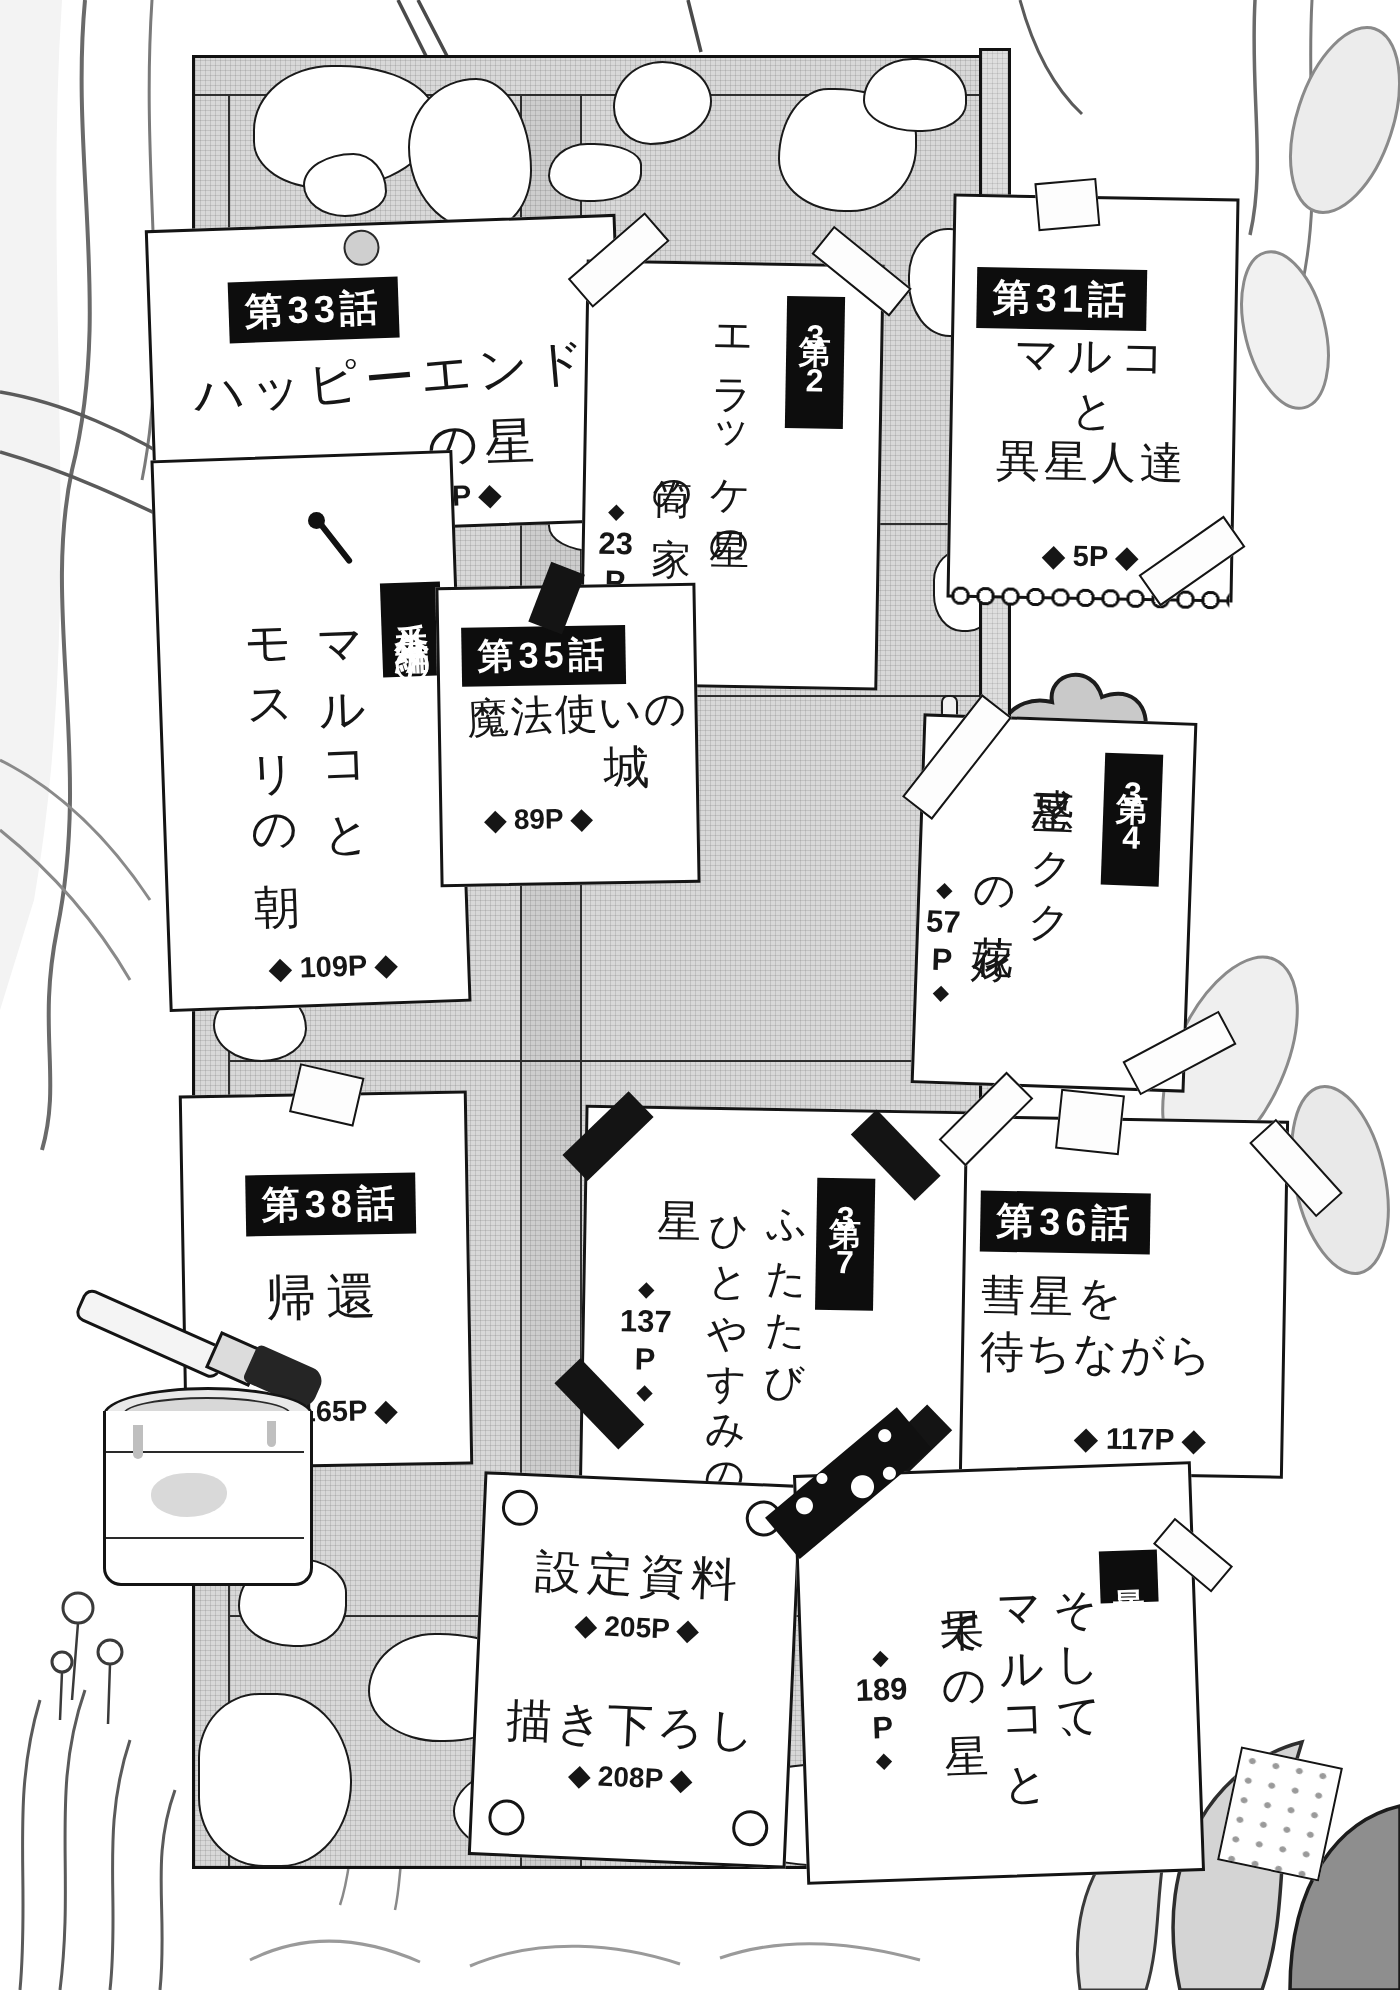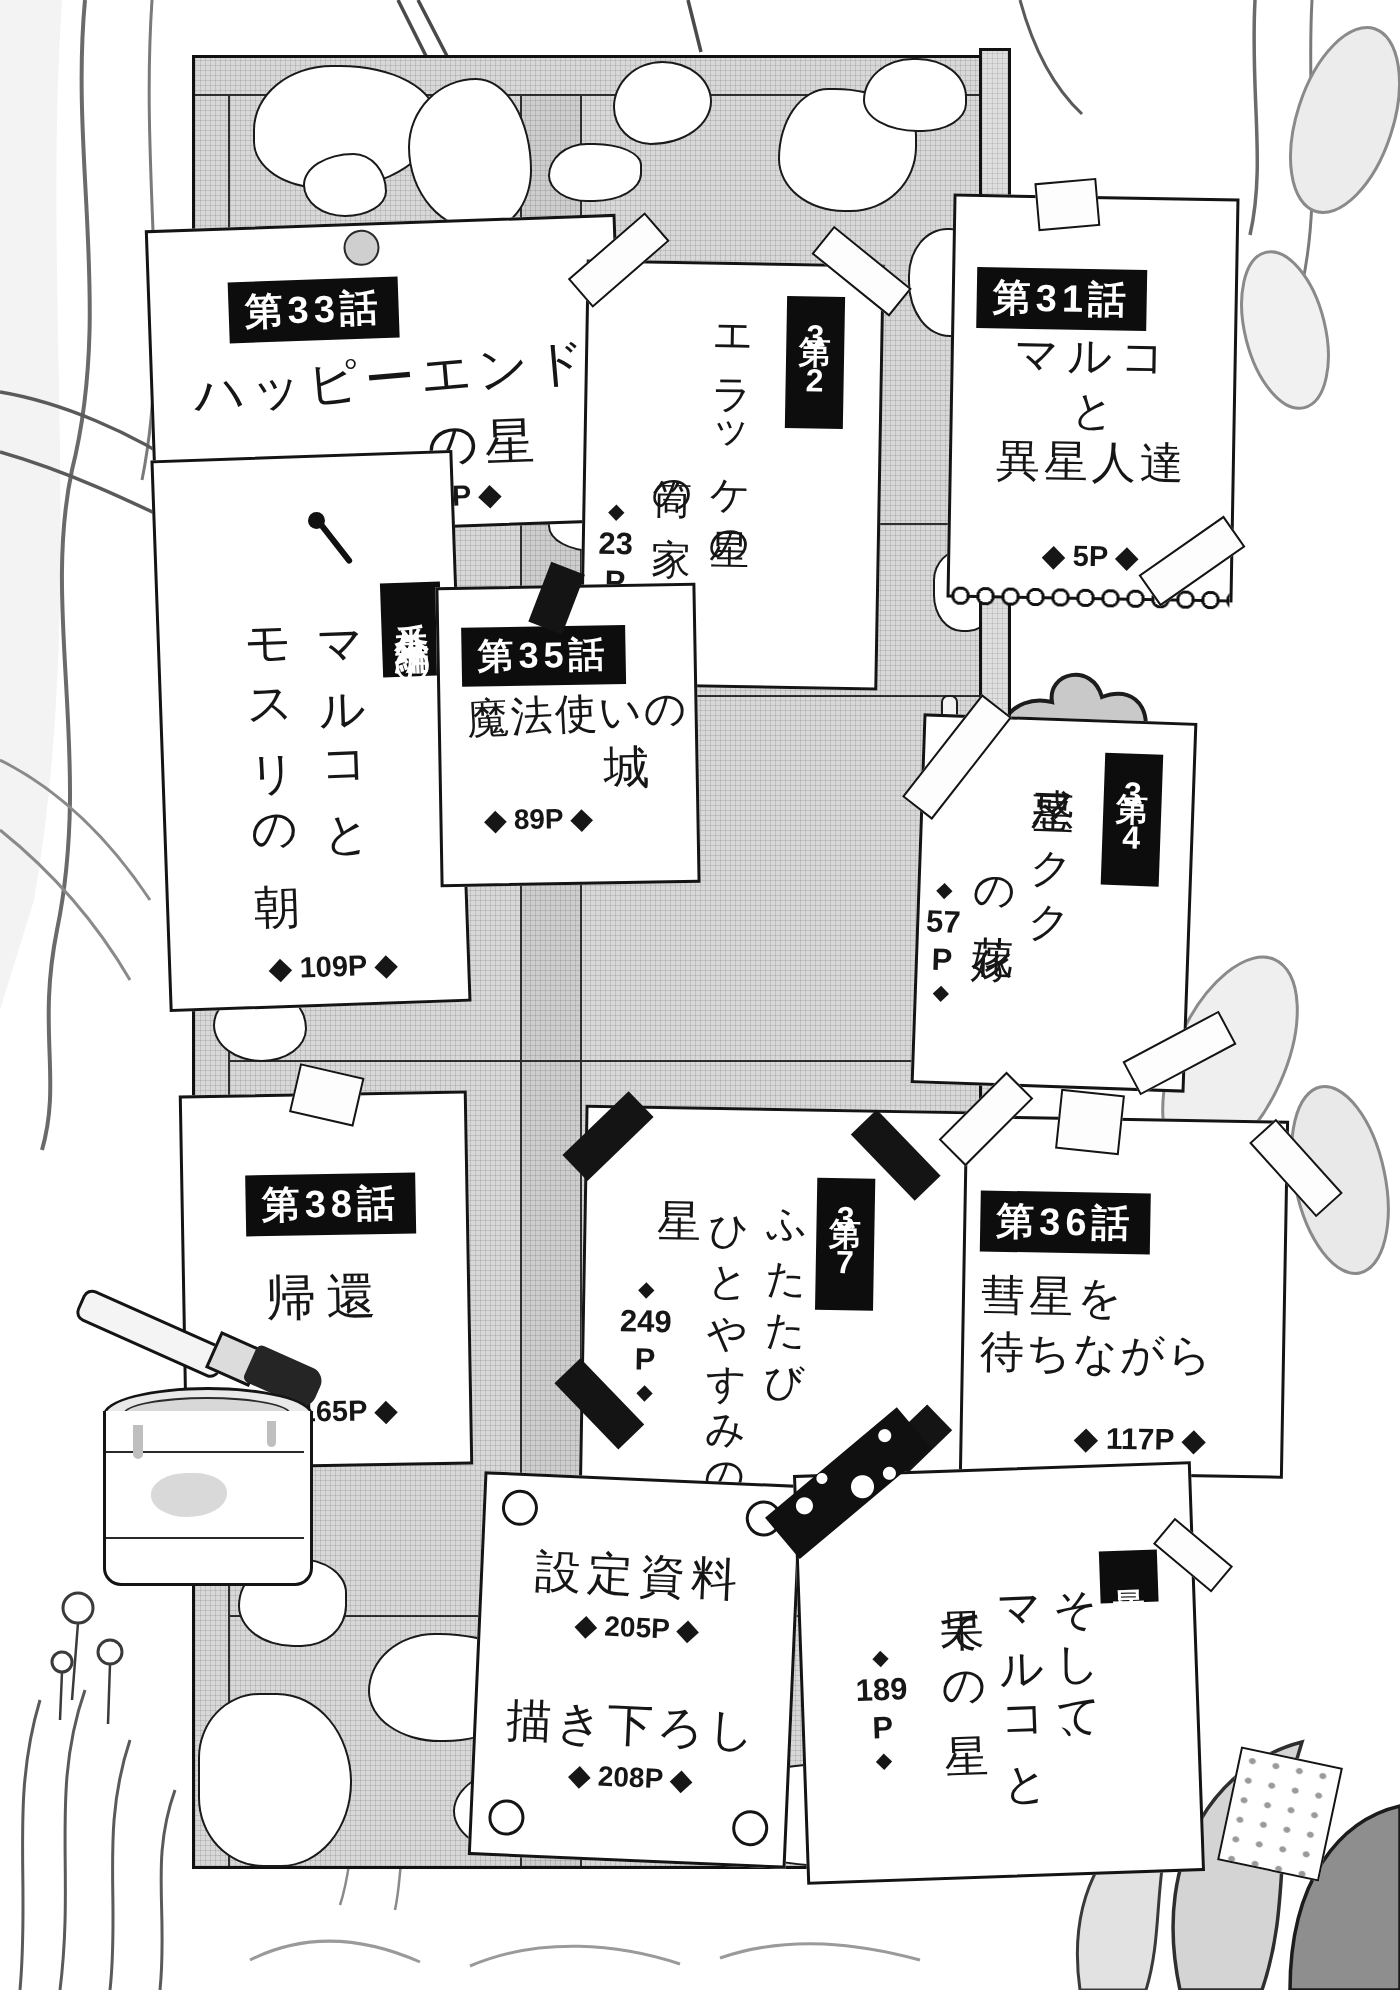--- a/index.html
+++ b/index.html
@@ -221,21 +221,21 @@
     <div class="tapeb" style="left:-26px;top:10px;width:92px;height:36px;transform:rotate(-45deg);"></div>
     <div class="tapeb" style="left:262px;top:24px;width:92px;height:36px;transform:rotate(45deg);"></div>
     <div class="tapeb" style="left:-30px;top:278px;width:92px;height:36px;transform:rotate(45deg);"></div>
     <div class="tapeb" style="left:278px;top:318px;width:92px;height:36px;transform:rotate(-45deg);"></div>
     <div class="vlabel" style="left:230px;top:66px;font-size:32px;">第37話</div>
     <div class="vt" style="left:174px;top:70px;font-size:40px;letter-spacing:6px;">ふたたび</div>
     <div class="vt" style="left:116px;top:78px;font-size:40px;letter-spacing:4px;">ひとやすみの</div>
     <div class="vt" style="left:64px;top:56px;font-size:44px;">星</div>
     <div class="pstack" style="left:36px;top:170px;width:50px;">
       <span class="d">◆</span>
-      <span class="n">249</span>
+      <span class="n">137</span>
       <span class="n">P</span>
       <span class="d">◆</span>
     </div>
   </div>
 
   <div class="note" style="left:962px;top:1118px;width:318px;height:352px;transform:rotate(1deg);">
     <div class="hlabel" style="left:14px;top:72px;font-size:38px;">第36話</div>
     <div class="ht" style="left:16px;top:148px;font-size:44px;letter-spacing:4px;">彗星を</div>
     <div class="ht" style="left:16px;top:204px;font-size:44px;letter-spacing:2px;">待ちながら</div>
     <div class="pnum" style="left:112px;top:300px;font-size:30px;">◆ 117P ◆</div>

